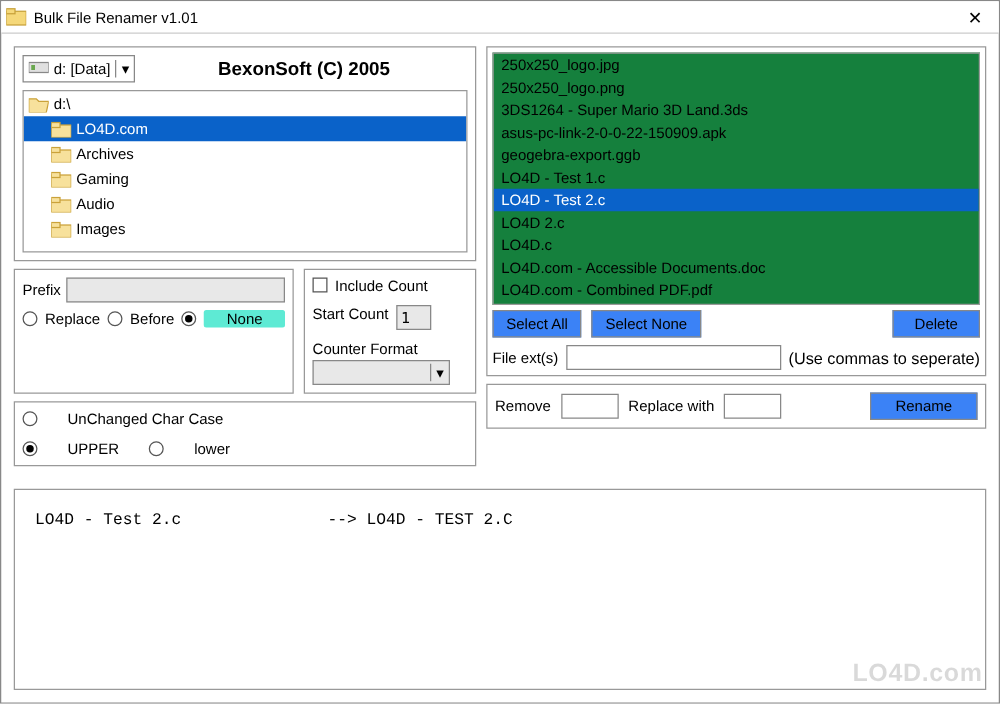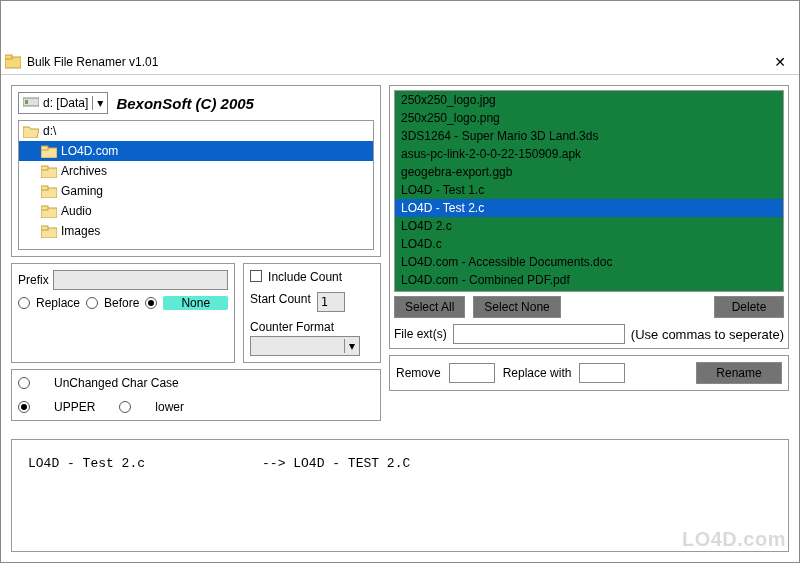--- a/index.html
+++ b/index.html
@@ -1,30 +1,30 @@
 <!DOCTYPE html>
 <html><head>
 <meta charset="utf-8">
 <style>
 * { box-sizing: border-box; margin: 0; padding: 0; }
 body { font-family: "Segoe UI", Tahoma, sans-serif; font-size: 12px; background: #fff; width: 800px; height: 563px; overflow: hidden; }
 .window { width: 800px; height: 563px; border: 1px solid #888; display: flex; flex-direction: column; }
-.titlebar { height: 26px; background: #fff; border-bottom: 1px solid #ccc; display: flex; align-items: center; padding: 0 4px; margin-top: 48px; }
+.titlebar { height: 26px; background: #fff; border-bottom: 1px solid #ccc; display: flex; align-items: center; padding: 0 4px; }
 .titlebar-icon { width: 16px; height: 16px; margin-right: 6px; }
 .titlebar-title { flex: 1; font-size: 12px; }
 .titlebar-close { width: 30px; text-align: center; font-size: 14px; cursor: default; }
 .client { flex: 1; padding: 10px; display: flex; flex-direction: column; gap: 18px; }
 .top-row { display: flex; gap: 8px; }
 .left-col { width: 370px; display: flex; flex-direction: column; gap: 6px; }
 .right-col { flex: 1; display: flex; flex-direction: column; gap: 6px; }
 .panel { border: 1px solid #999; padding: 6px; background: #fff; }
 .drive-row { display: flex; align-items: center; gap: 8px; }
 .drive-select { display: flex; align-items: center; border: 1px solid #888; height: 22px; padding: 0 4px; background: #fff; gap: 4px; }
 .drive-select .chev { border-left: 1px solid #888; padding-left: 4px; }
-.brand { flex: 1; text-align: left; font-weight: bold; font-size: 15px; padding-right: 4px; font-style: italic; }
+.brand { flex: 1; text-align: center; font-weight: bold; font-size: 15px; padding-right: 4px; }
 .tree { border: 1px solid #999; height: 130px; overflow-y: scroll; background: #fff; margin-top: 6px; }
 .tree-row { display: flex; align-items: center; height: 20px; padding-left: 4px; gap: 4px; }
 .tree-row.indent { padding-left: 22px; }
 .tree-row.selected { background: #0a62c9; color: #fff; }
 .folder-icon { width: 16px; height: 13px; display: inline-block; }
 .prefix-panel { display: flex; flex-direction: column; gap: 6px; }
 .prefix-row { display: flex; align-items: center; gap: 4px; }
 .label { font-size: 12px; }
 .text-input { border: 1px solid #888; height: 20px; background: #fff; padding: 0 3px; font-family: monospace; font-size: 12px; }
 .text-input.disabled { background: #e8e8e8; }
@@ -36,21 +36,21 @@
 .count-panel .row { display: flex; align-items: flex-start; gap: 6px; margin-bottom: 8px; }
 .combo { display: flex; align-items: center; border: 1px solid #888; height: 20px; background: #e8e8e8; }
 .combo .val { flex: 1; padding: 0 4px; }
 .combo .chev { border-left: 1px solid #888; padding: 0 4px; }
 .mid-row { display: flex; gap: 8px; }
 .filelist-panel { padding: 4px; }
 .filelist { border: 1px solid #999; height: 202px; overflow-y: scroll; background: #15803d; }
 .file-row { height: 18px; padding: 2px 6px; font-size: 12px; }
 .file-row.selected { background: #0a62c9; color: #fff; }
 .btn-row { display: flex; gap: 8px; margin-top: 4px; }
-.btn { border: 1px solid #888; background: #737373; height: 22px; padding: 0 10px; font-size: 12px; display: inline-flex; align-items: center; justify-content: center; cursor: default; min-width: 70px; }
+.btn { border: 1px solid #888; background: #3b82f6; height: 22px; padding: 0 10px; font-size: 12px; display: inline-flex; align-items: center; justify-content: center; cursor: default; min-width: 70px; }
 .btn.wide { min-width: 86px; text-align: right; }
 .spacer { flex: 1; }
 .ext-row { display: flex; align-items: center; gap: 6px; margin-top: 6px; }
 .hint { font-size: 13px; }
 .rename-row { display: flex; align-items: center; gap: 8px; }
 .output { border: 1px solid #999; flex: 1; background: #fff; padding: 16px; font-family: "Courier New", monospace; font-size: 13px; white-space: pre; overflow: auto; }
 .watermark { position: absolute; right: 14px; bottom: 12px; font-size: 20px; font-weight: bold; color: rgba(0,0,0,0.15); letter-spacing: 0.5px; }
 .radio-hl { background: #5eead4; padding: 0 18px; border-radius: 2px; }
 </style>
 </head>

